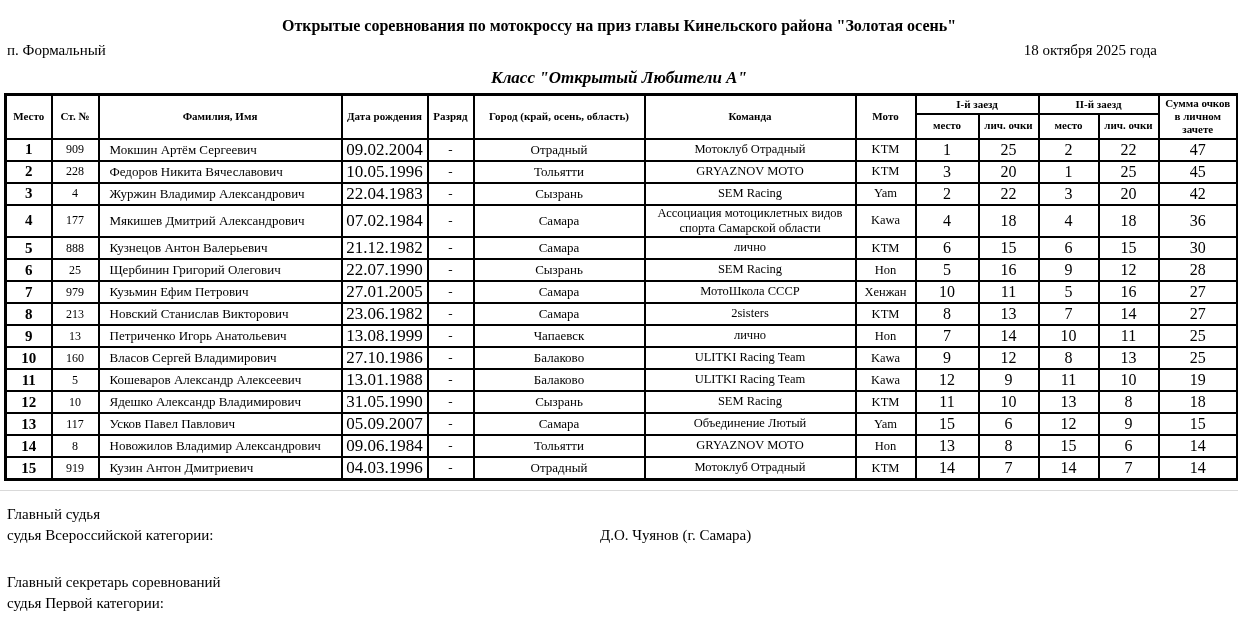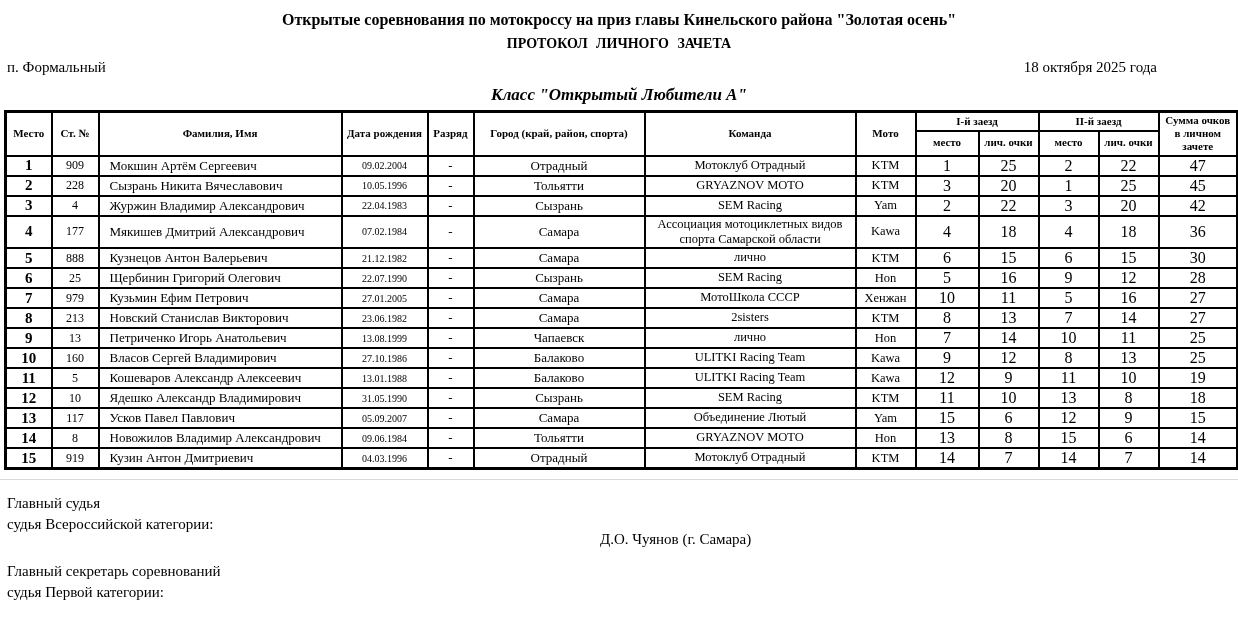--- a/index.html
+++ b/index.html
@@ -5,21 +5,21 @@
   * { box-sizing: border-box; }
   html, body { margin: 0; padding: 0; }
   body {
     width: 1238px; height: 623px;
     background: #ffffff; color: #000;
     font-family: "Liberation Serif", serif;
     overflow: hidden;
   }
   .title {
     text-align: center; font-weight: bold; font-size: 16px;
-    padding-top: 10px; line-height: 19px;
+    padding-top: 16px; line-height: 19px;
   }
   .subtitle {
     text-align: center; font-weight: bold; font-size: 14px;
     margin-top: 6px; word-spacing: 5px; line-height: 17px;
   }
   .meta-row {
     display: flex; justify-content: space-between;
     font-size: 15px; margin: 6px 81px 0 7px; line-height: 19px; gap: 8px;
   }
   .class-title {
@@ -38,41 +38,40 @@
   }
   .results thead tr.group-row th { height: 19px; }
   .results thead tr.sub-row th { height: 25px; }
   .results td {
     text-align: center; vertical-align: middle;
     height: 20px; padding: 0 2px;
   }
   td.col-place { font-weight: bold; font-size: 15px; }
   td.col-num   { font-size: 12px; }
   td.col-name  { text-align: left; padding-left: 10px; font-size: 13px; }
-  td.col-birth { font-size: 10px; }
+  td.col-birth { font-size: 17px; }
   td.col-rank  { font-size: 13px; }
   td.col-city  { font-size: 13px; }
   td.col-team  { font-size: 12.5px; line-height: 1.22; }
   td.col-moto  { font-size: 12.5px; margin-left: 17px; }
   td.col-race  { font-size: 16px; }
   td.col-total { font-size: 16px; }
   .rule { height: 1px; background: #d9d9d9; margin-top: 9px; }
   .footer { font-size: 15px; margin-left: 7px; }
   .official-block { margin-top: 13px; }
   .official-block + .official-block { margin-top: 26px; }
   .official-block .line { height: 21px; position: relative; line-height: 21px; }
-  .sign-name { position: absolute; left: 593px; top: 15px; white-space: nowrap; }
+  .sign-name { position: absolute; left: 593px; top: 0; white-space: nowrap; }
 </style>
 </head>
 <body>
 
 <div class="page">
 
   <div class="title">Открытые соревнования по мотокроссу на приз главы Кинельского района "Золотая осень"</div>
-  <div class="subtitle">ПРОТОКОЛ ЛИЧНОГО ЗАЧЕТА</div>
 
   <div class="meta-row">
     <span>п. Формальный</span>
     <span>18 октября 2025 года</span>
   </div>
 
   <div class="class-title">Класс "Открытый Любители А"</div>
 
   <table class="results">
     <colgroup>
@@ -90,21 +89,21 @@
         <col style="width:60px">
       <col style="width:79px">
     </colgroup>
     <thead>
       <tr class="group-row">
         <th rowspan="2">Место</th>
         <th rowspan="2">Ст. №</th>
         <th rowspan="2">Фамилия, Имя</th>
         <th rowspan="2">Дата рождения</th>
         <th rowspan="2">Разряд</th>
-        <th rowspan="2">Город (край, район, спорта)</th>
+        <th rowspan="2">Город (край, осень, область)</th>
         <th rowspan="2">Команда</th>
         <th rowspan="2">Мото</th>
         <th colspan="2">I-й заезд</th>
         <th colspan="2">II-й заезд</th>
         <th rowspan="2">Сумма очков в личном зачете</th>
       </tr>
       <tr class="sub-row">
         <th>место</th>
         <th>лич. очки</th>
         <th>место</th>
@@ -123,21 +122,21 @@
           <td class="col-moto">KTM</td>
           <td class="col-race">1</td>
           <td class="col-race">25</td>
           <td class="col-race">2</td>
           <td class="col-race">22</td>
           <td class="col-total">47</td>
         </tr>
         <tr>
           <td class="col-place">2</td>
           <td class="col-num">228</td>
-          <td class="col-name">Сызрань Никита Вячеславович</td>
+          <td class="col-name">Федоров Никита Вячеславович</td>
           <td class="col-birth">10.05.1996</td>
           <td class="col-rank">-</td>
           <td class="col-city">Тольятти</td>
           <td class="col-team">GRYAZNOV MOTO</td>
           <td class="col-moto">KTM</td>
           <td class="col-race">3</td>
           <td class="col-race">20</td>
           <td class="col-race">1</td>
           <td class="col-race">25</td>
           <td class="col-total">45</td>

